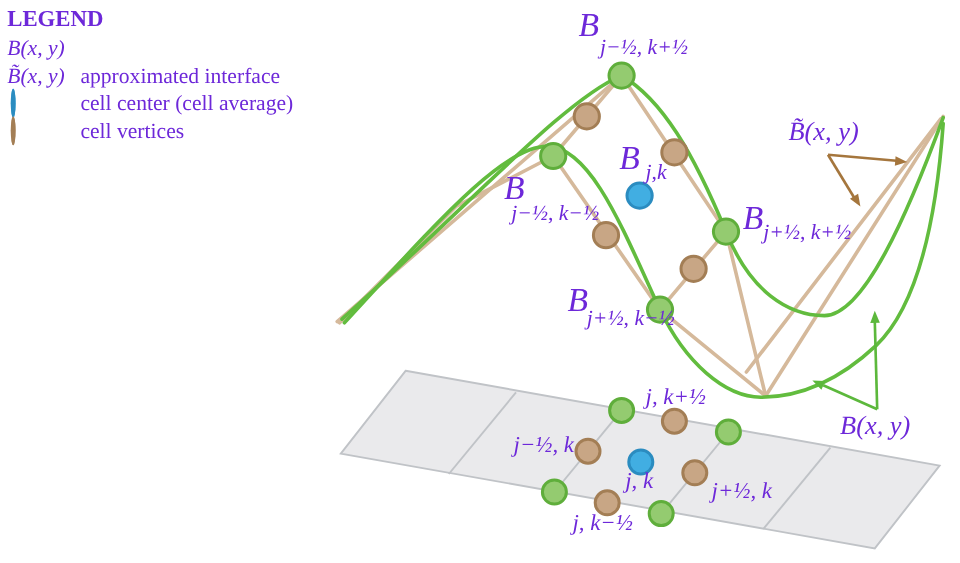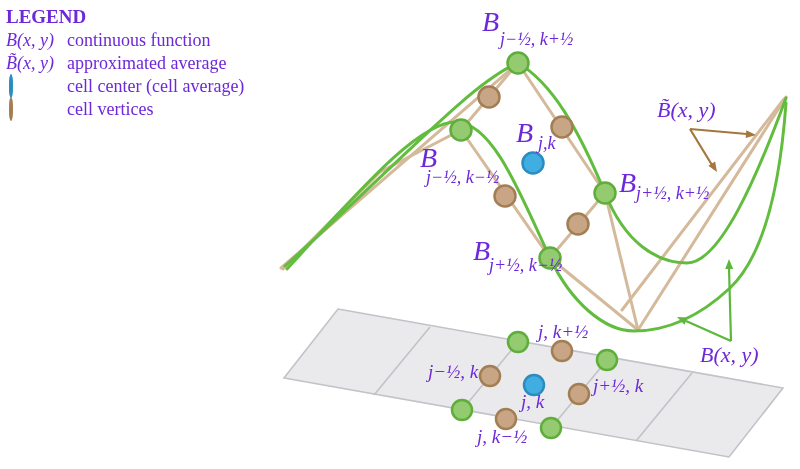--- a/index.html
+++ b/index.html
@@ -93,25 +93,24 @@
       <polygon points="729,259 733.2,268.9 725.2,269.1" fill="#5cb83c"></polygon>
       <path d="M731,341 L686,321" stroke="#5cb83c" stroke-width="2.2" fill="none"></path>
       <polygon points="677,317 687.7,317.4 684.5,324.7" fill="#5cb83c"></polygon>
     </g>
   </svg>
 
   <div class="legend">
     <div class="legend-title">LEGEND</div>
     <div class="legend-row">
       <span class="legend-sym">B(x, y)</span>
-      <span class="legend-desc">continuous function</span>
     </div>
     <div class="legend-row">
       <span class="legend-sym">B̃(x, y)</span>
-      <span class="legend-desc">approximated average</span>
+      <span class="legend-desc">approximated interface</span>
     </div>
     <div class="legend-row">
       <span class="legend-sym"><span class="legend-dot dot-blue"></span></span>
       <span class="legend-desc">cell center (cell average)</span>
     </div>
     <div class="legend-row">
       <span class="legend-sym"><span class="legend-dot dot-tan"></span></span>
       <span class="legend-desc">cell vertices</span>
     </div>
   </div>
@@ -130,16 +129,16 @@
 
   <div class="mlab bbase" style="left:516px;top:119px;">B</div>
   <div class="mlab bsub" style="left:538px;top:136px;">j,k</div>
 
   <div class="mlab annlab" style="left:657px;top:99px;">B̃(x, y)</div>
   <div class="mlab annlab" style="left:700px;top:344px;">B(x, y)</div>
 
   <div class="mlab gridlab" style="left:538px;top:322px;">j, k+½</div>
   <div class="mlab gridlab" style="left:428px;top:362px;">j−½, k</div>
   <div class="mlab gridlab" style="left:521px;top:392px;">j, k</div>
-  <div class="mlab gridlab" style="left:593px;top:376px;">j+½, k</div>
+  <div class="mlab gridlab" style="left:593px;top:400px;">j+½, k</div>
   <div class="mlab gridlab" style="left:477px;top:427px;">j, k−½</div>
 
 </div>
 
 </body></html>

